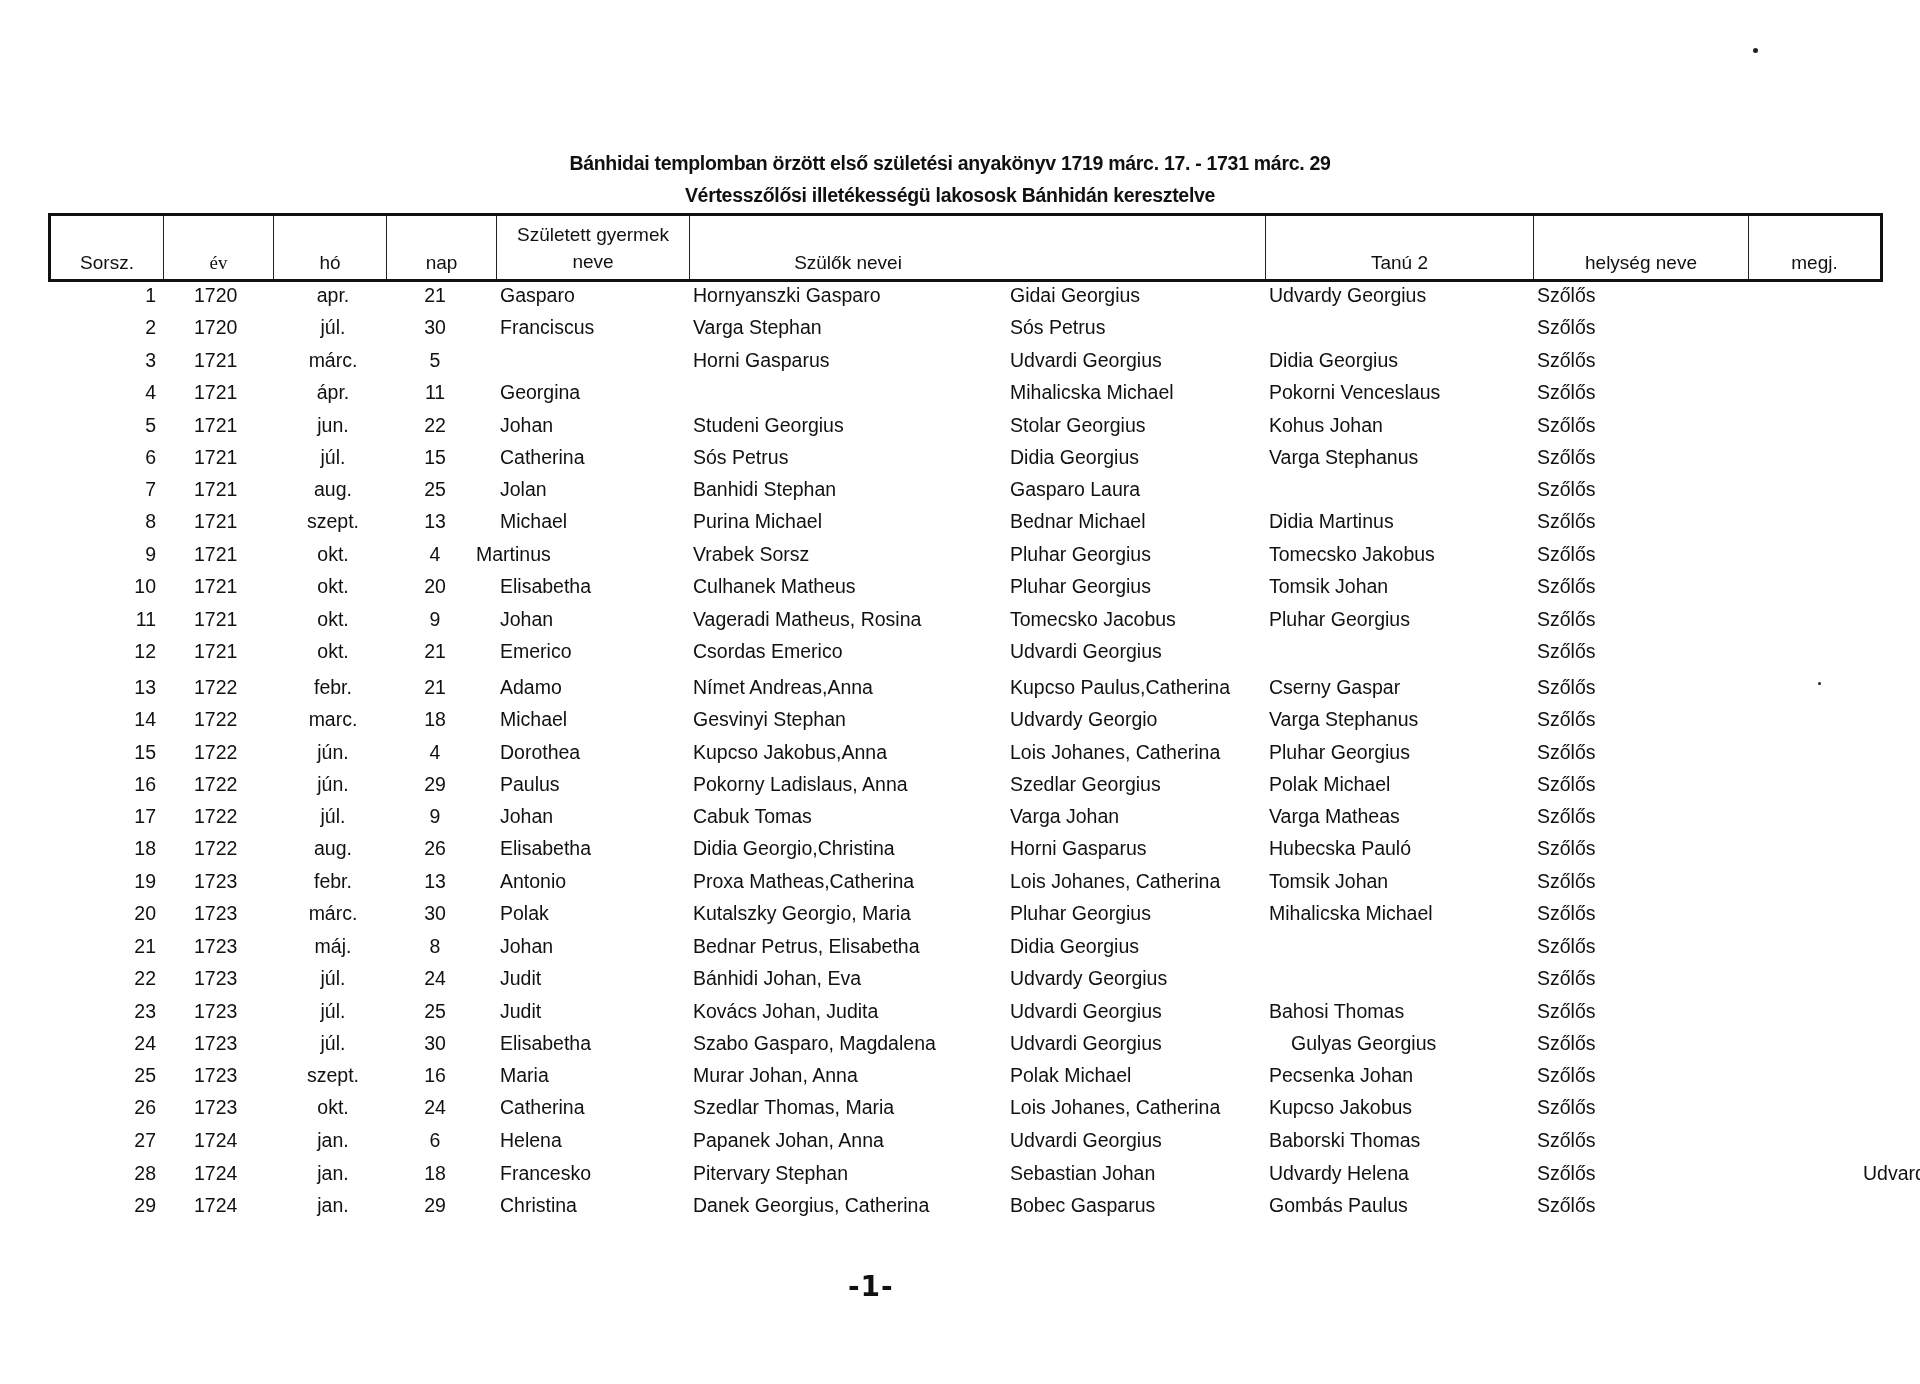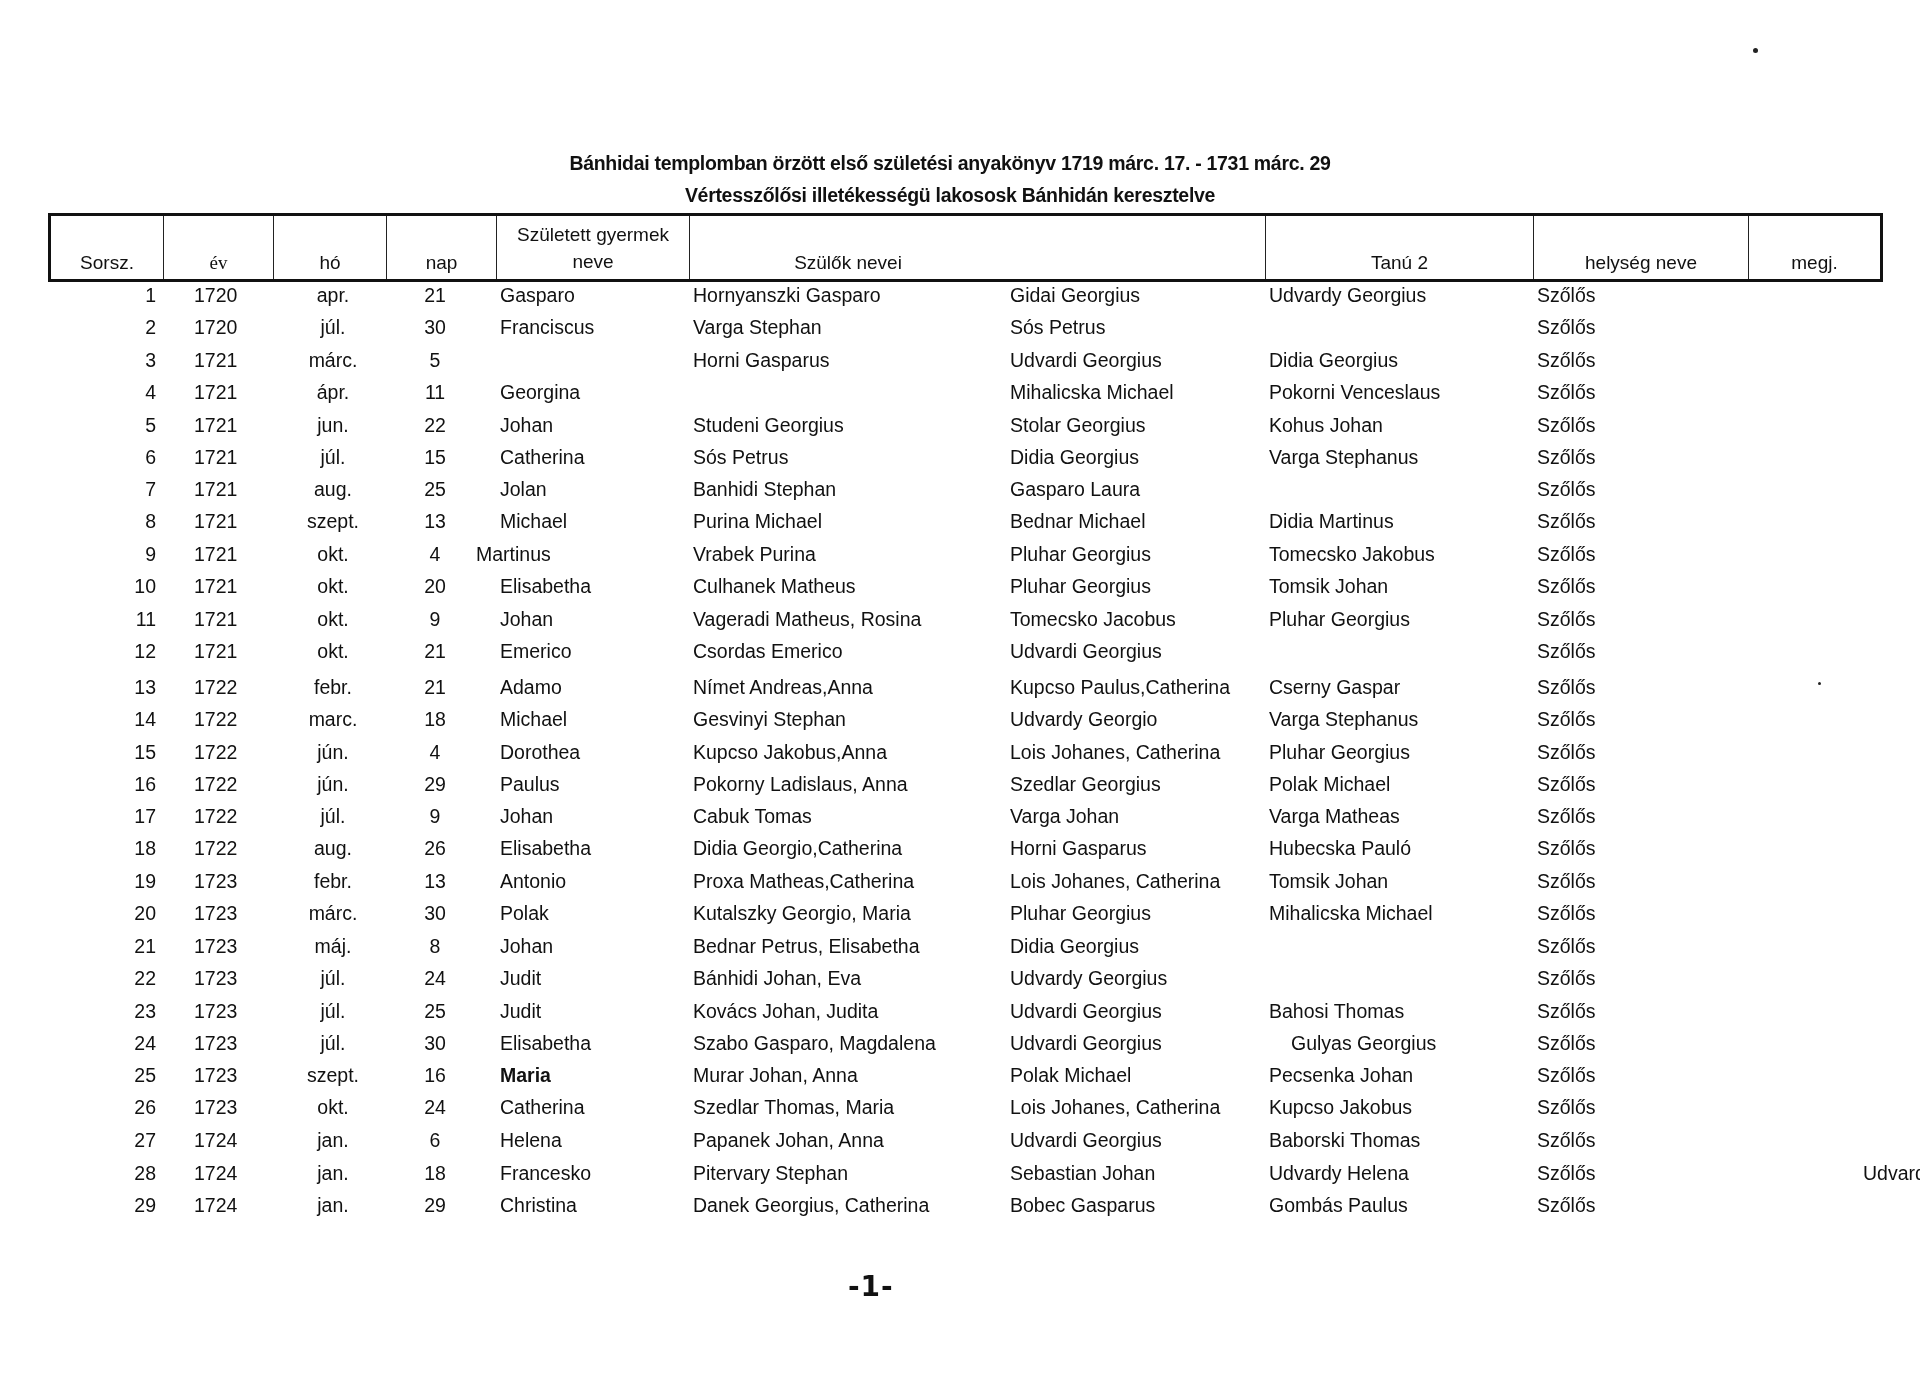--- a/index.html
+++ b/index.html
@@ -175,21 +175,21 @@
       <div class="c " style="left: 1221px; width: 260px;">Didia Martinus</div>
       <div class="c " style="left: 1489px; width: 200px;">Szőlős</div>
       <div class="c " style="left: 1704px; width: 160px;"></div>
     </div>
     <div class="row" style="top: 259px;">
       <div class="c num" style="left: 0px; width: 108px;">9</div>
       <div class="c " style="left: 146px; width: 80px;">1721</div>
       <div class="c ctr" style="left: 230px; width: 110px;">okt.</div>
       <div class="c ctr" style="left: 347px; width: 80px;">4</div>
       <div class="c " style="left: 428px; width: 190px;">Martinus</div>
-      <div class="c " style="left: 645px; width: 310px;">Vrabek Purina</div>
+      <div class="c " style="left: 645px; width: 310px;">Vrabek Sorsz</div>
       <div class="c " style="left: 962px; width: 260px;">Pluhar Georgius</div>
       <div class="c " style="left: 1221px; width: 260px;">Tomecsko Jakobus</div>
       <div class="c " style="left: 1489px; width: 200px;">Szőlős</div>
       <div class="c " style="left: 1704px; width: 160px;"></div>
     </div>
     <div class="row" style="top: 291px;">
       <div class="c num" style="left: 0px; width: 108px;">10</div>
       <div class="c " style="left: 146px; width: 80px;">1721</div>
       <div class="c ctr" style="left: 230px; width: 110px;">okt.</div>
       <div class="c ctr" style="left: 347px; width: 80px;">20</div>
@@ -283,21 +283,21 @@
       <div class="c " style="left: 1221px; width: 260px;">Varga Matheas</div>
       <div class="c " style="left: 1489px; width: 200px;">Szőlős</div>
       <div class="c " style="left: 1704px; width: 160px;"></div>
     </div>
     <div class="row" style="top: 553px;">
       <div class="c num" style="left: 0px; width: 108px;">18</div>
       <div class="c " style="left: 146px; width: 80px;">1722</div>
       <div class="c ctr" style="left: 230px; width: 110px;">aug.</div>
       <div class="c ctr" style="left: 347px; width: 80px;">26</div>
       <div class="c " style="left: 452px; width: 190px;">Elisabetha</div>
-      <div class="c " style="left: 645px; width: 310px;">Didia Georgio,Catherina</div>
+      <div class="c " style="left: 645px; width: 310px;">Didia Georgio,Christina</div>
       <div class="c " style="left: 962px; width: 260px;">Horni Gasparus</div>
       <div class="c " style="left: 1221px; width: 260px;">Hubecska Pauló</div>
       <div class="c " style="left: 1489px; width: 200px;">Szőlős</div>
       <div class="c " style="left: 1704px; width: 160px;"></div>
     </div>
     <div class="row" style="top: 586px;">
       <div class="c num" style="left: 0px; width: 108px;">19</div>
       <div class="c " style="left: 146px; width: 80px;">1723</div>
       <div class="c ctr" style="left: 230px; width: 110px;">febr.</div>
       <div class="c ctr" style="left: 347px; width: 80px;">13</div>
@@ -366,21 +366,21 @@
       <div class="c " style="left: 962px; width: 260px;">Udvardi Georgius</div>
       <div class="c " style="left: 1221px; width: 260px; margin-left: 22px;">Gulyas Georgius</div>
       <div class="c " style="left: 1489px; width: 200px;">Szőlős</div>
       <div class="c " style="left: 1704px; width: 160px;"></div>
     </div>
     <div class="row" style="top: 780px;">
       <div class="c num" style="left: 0px; width: 108px;">25</div>
       <div class="c " style="left: 146px; width: 80px;">1723</div>
       <div class="c ctr" style="left: 230px; width: 110px;">szept.</div>
       <div class="c ctr" style="left: 347px; width: 80px;">16</div>
-      <div class="c " style="left: 452px; width: 190px; font-weight: bold;">Maria</div>
+      <div class="c " style="left: 452px; width: 190px;">Maria</div>
       <div class="c " style="left: 645px; width: 310px;">Murar Johan, Anna</div>
       <div class="c " style="left: 962px; width: 260px;">Polak Michael</div>
       <div class="c " style="left: 1221px; width: 260px;">Pecsenka Johan</div>
       <div class="c " style="left: 1489px; width: 200px;">Szőlős</div>
       <div class="c " style="left: 1704px; width: 160px;"></div>
     </div>
     <div class="row" style="top: 812px;">
       <div class="c num" style="left: 0px; width: 108px;">26</div>
       <div class="c " style="left: 146px; width: 80px;">1723</div>
       <div class="c ctr" style="left: 230px; width: 110px;">okt.</div>

